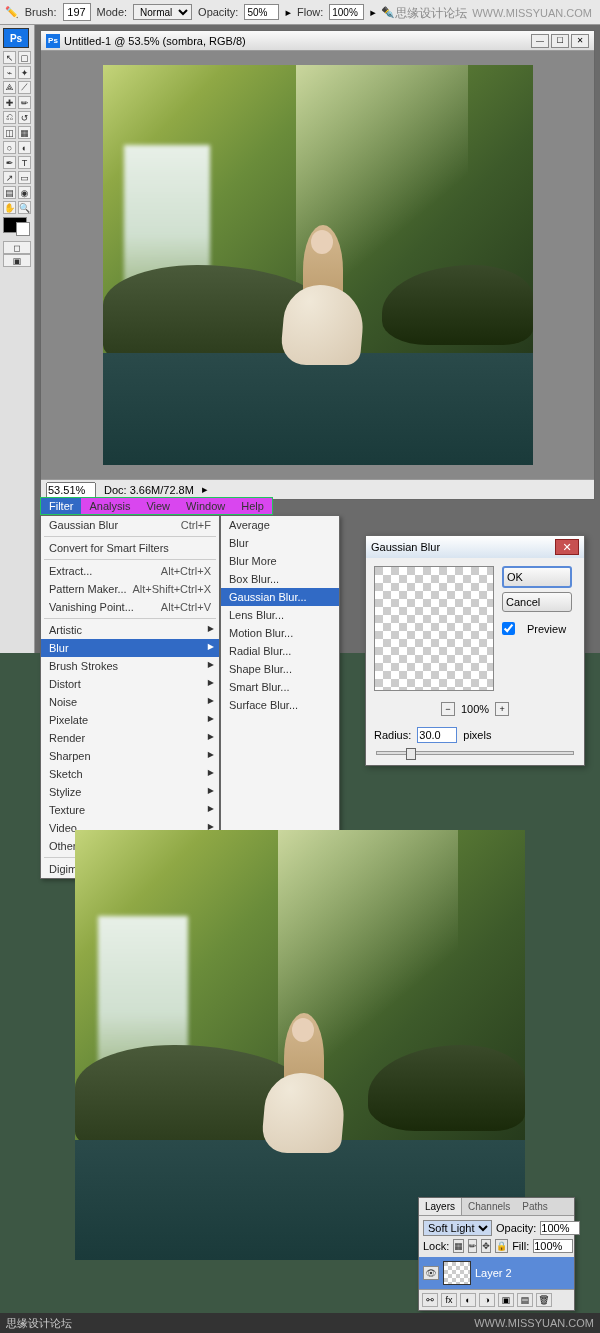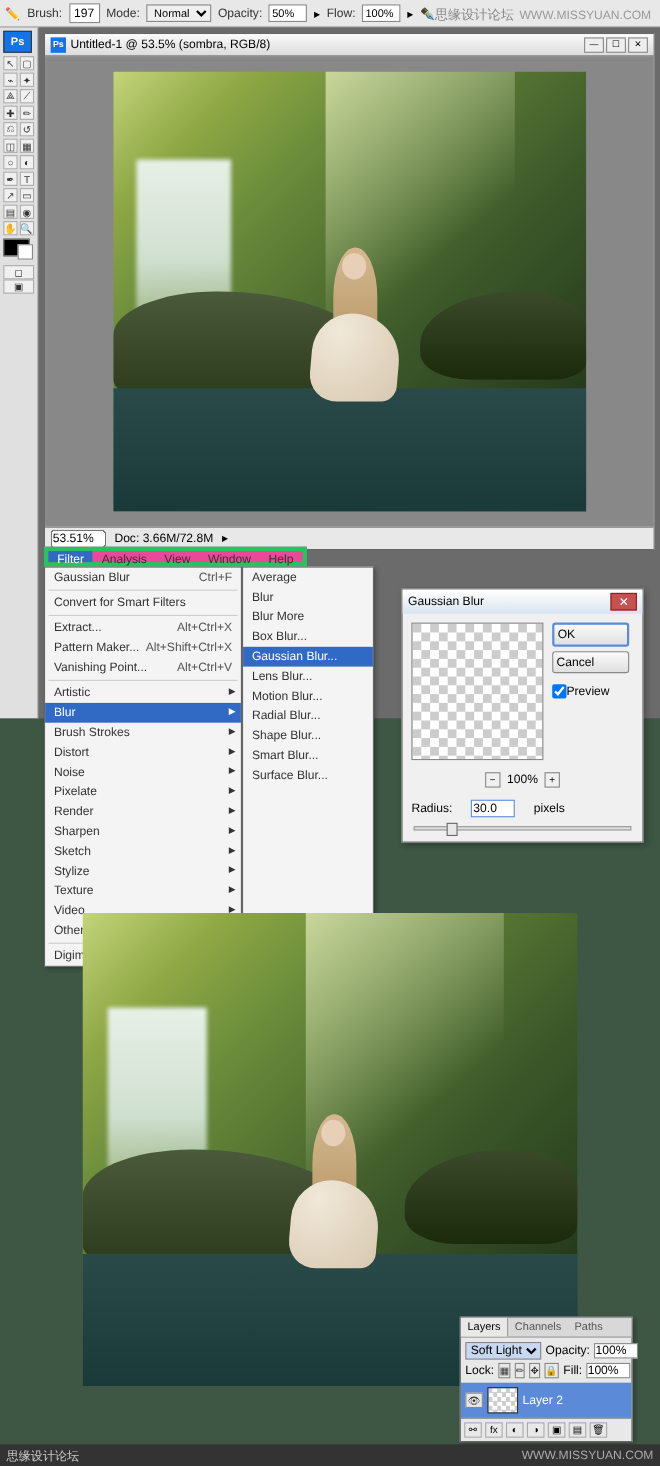--- a/index.html
+++ b/index.html
@@ -37,43 +37,43 @@
 .figure-hair{position:absolute;top:0;left:20px;width:40px;height:90px;background:linear-gradient(#d4b890,#b89868);border-radius:50% 50% 20% 20%}
 .figure-head{position:absolute;top:5px;left:28px;width:22px;height:24px;background:#e8d0b8;border-radius:50%}
 .lightray{position:absolute;top:0;right:15%;width:40%;height:70%;background:linear-gradient(140deg,rgba(255,255,220,0.6),transparent 60%)}
 .doc-bottom{height:20px;background:#e8e8e8;display:flex;align-items:center;gap:8px;padding:0 5px;border-top:1px solid #999}
 .doc-bottom input{width:50px}
 .tab-row{position:absolute;bottom:3px;left:37px;display:flex;align-items:center;gap:3px}
 .tab-row .mini{width:14px;height:14px;background:#1473e6;font-size:8px;color:#fff;display:flex;align-items:center;justify-content:center}
 .tab-row .tab{background:#e0e0e0;padding:1px 4px;border:1px solid #888}
 
 .menu-section{position:absolute;top:515px;left:40px;display:flex}
-.menubar{position:absolute;top:-18px;left:0;background:#ec4899;display:flex;height:18px;border:4px solid #22c55e}
+.menubar{position:absolute;top:-18px;left:0;background:#d946ef;display:flex;height:18px;border:1px solid #22c55e}
 .menubar span{padding:2px 8px;color:#333}
 .menubar span.active{background:#316ac5;color:#fff}
 .menu{width:180px;background:#f4f4f4;border:1px solid #666;box-shadow:2px 2px 4px rgba(0,0,0,0.3)}
 .menu-item{display:flex;padding:3px 8px;color:#333;position:relative}
 .menu-item .sc{margin-left:auto;color:#555}
 .menu-item.sub::after{content:"▶";position:absolute;right:5px;font-size:8px}
 .menu-item.hl{background:#316ac5;color:#fff}
 .menu-sep{height:1px;background:#ccc;margin:2px 3px}
 .submenu{width:120px;background:#f4f4f4;border:1px solid #666;box-shadow:2px 2px 4px rgba(0,0,0,0.3)}
 
 .dialog{position:absolute;top:535px;right:15px;width:220px;background:#f0f0f0;border:1px solid #666;box-shadow:2px 2px 6px rgba(0,0,0,0.3)}
 .dialog-title{background:linear-gradient(#fff,#d8e4f0);height:22px;display:flex;align-items:center;padding:0 5px}
 .dialog-title .closebtn{margin-left:auto;width:24px;height:16px;background:#c75050;color:#fff;display:flex;align-items:center;justify-content:center;border:1px solid #8a2020}
 .dialog-body{padding:8px;display:flex;gap:8px}
 .preview-box{width:120px;height:125px;border:1px solid #888;background:repeating-conic-gradient(#fff 0 25%,#ccc 0 50%) 0 0/16px 16px}
 .btn-col{display:flex;flex-direction:column;gap:4px;width:70px}
 .dlg-btn{border:1px solid #888;background:linear-gradient(#fafafa,#e0e0e0);padding:3px;text-align:left;border-radius:3px}
 .dlg-btn.primary{border:2px solid #5a8ad8}
-.checkbox-row{display:flex;gap:0;align-items:center;margin-top:6px}
+.checkbox-row{display:flex;gap:12px;align-items:center;margin-top:6px}
 .dialog-zoom{padding:3px 8px;display:flex;align-items:center;justify-content:center;gap:6px}
 .dialog-zoom .zb{width:14px;height:14px;border:1px solid #888;display:flex;align-items:center;justify-content:center;font-size:9px}
-.dialog-radius{padding:8px;display:flex;align-items:center;gap:17px}
+.dialog-radius{padding:8px;display:flex;align-items:center;gap:6px}
 .dialog-radius input{width:40px;border:1px solid #5a8ad8;background:#fff;color:#000;padding:1px}
 .slider-track{margin:0 10px 10px;height:4px;background:#ddd;border:1px solid #999;position:relative}
 .slider-thumb{position:absolute;left:15%;top:-4px;width:10px;height:12px;background:#e8e8e8;border:1px solid #666}
 
 .result-img{position:absolute;top:830px;left:75px;width:450px;height:430px}
 .result-img .artwork{width:100%;height:100%}
 
 .layers-panel{position:absolute;bottom:22px;right:25px;width:157px;background:#e8e8e8;border:1px solid #666;box-shadow:2px 2px 4px rgba(0,0,0,0.3)}
 .layers-tabs{display:flex;background:#d8d8d8;border-bottom:1px solid #999}
 .layers-tabs span{padding:3px 6px;font-size:10px;color:#555}

